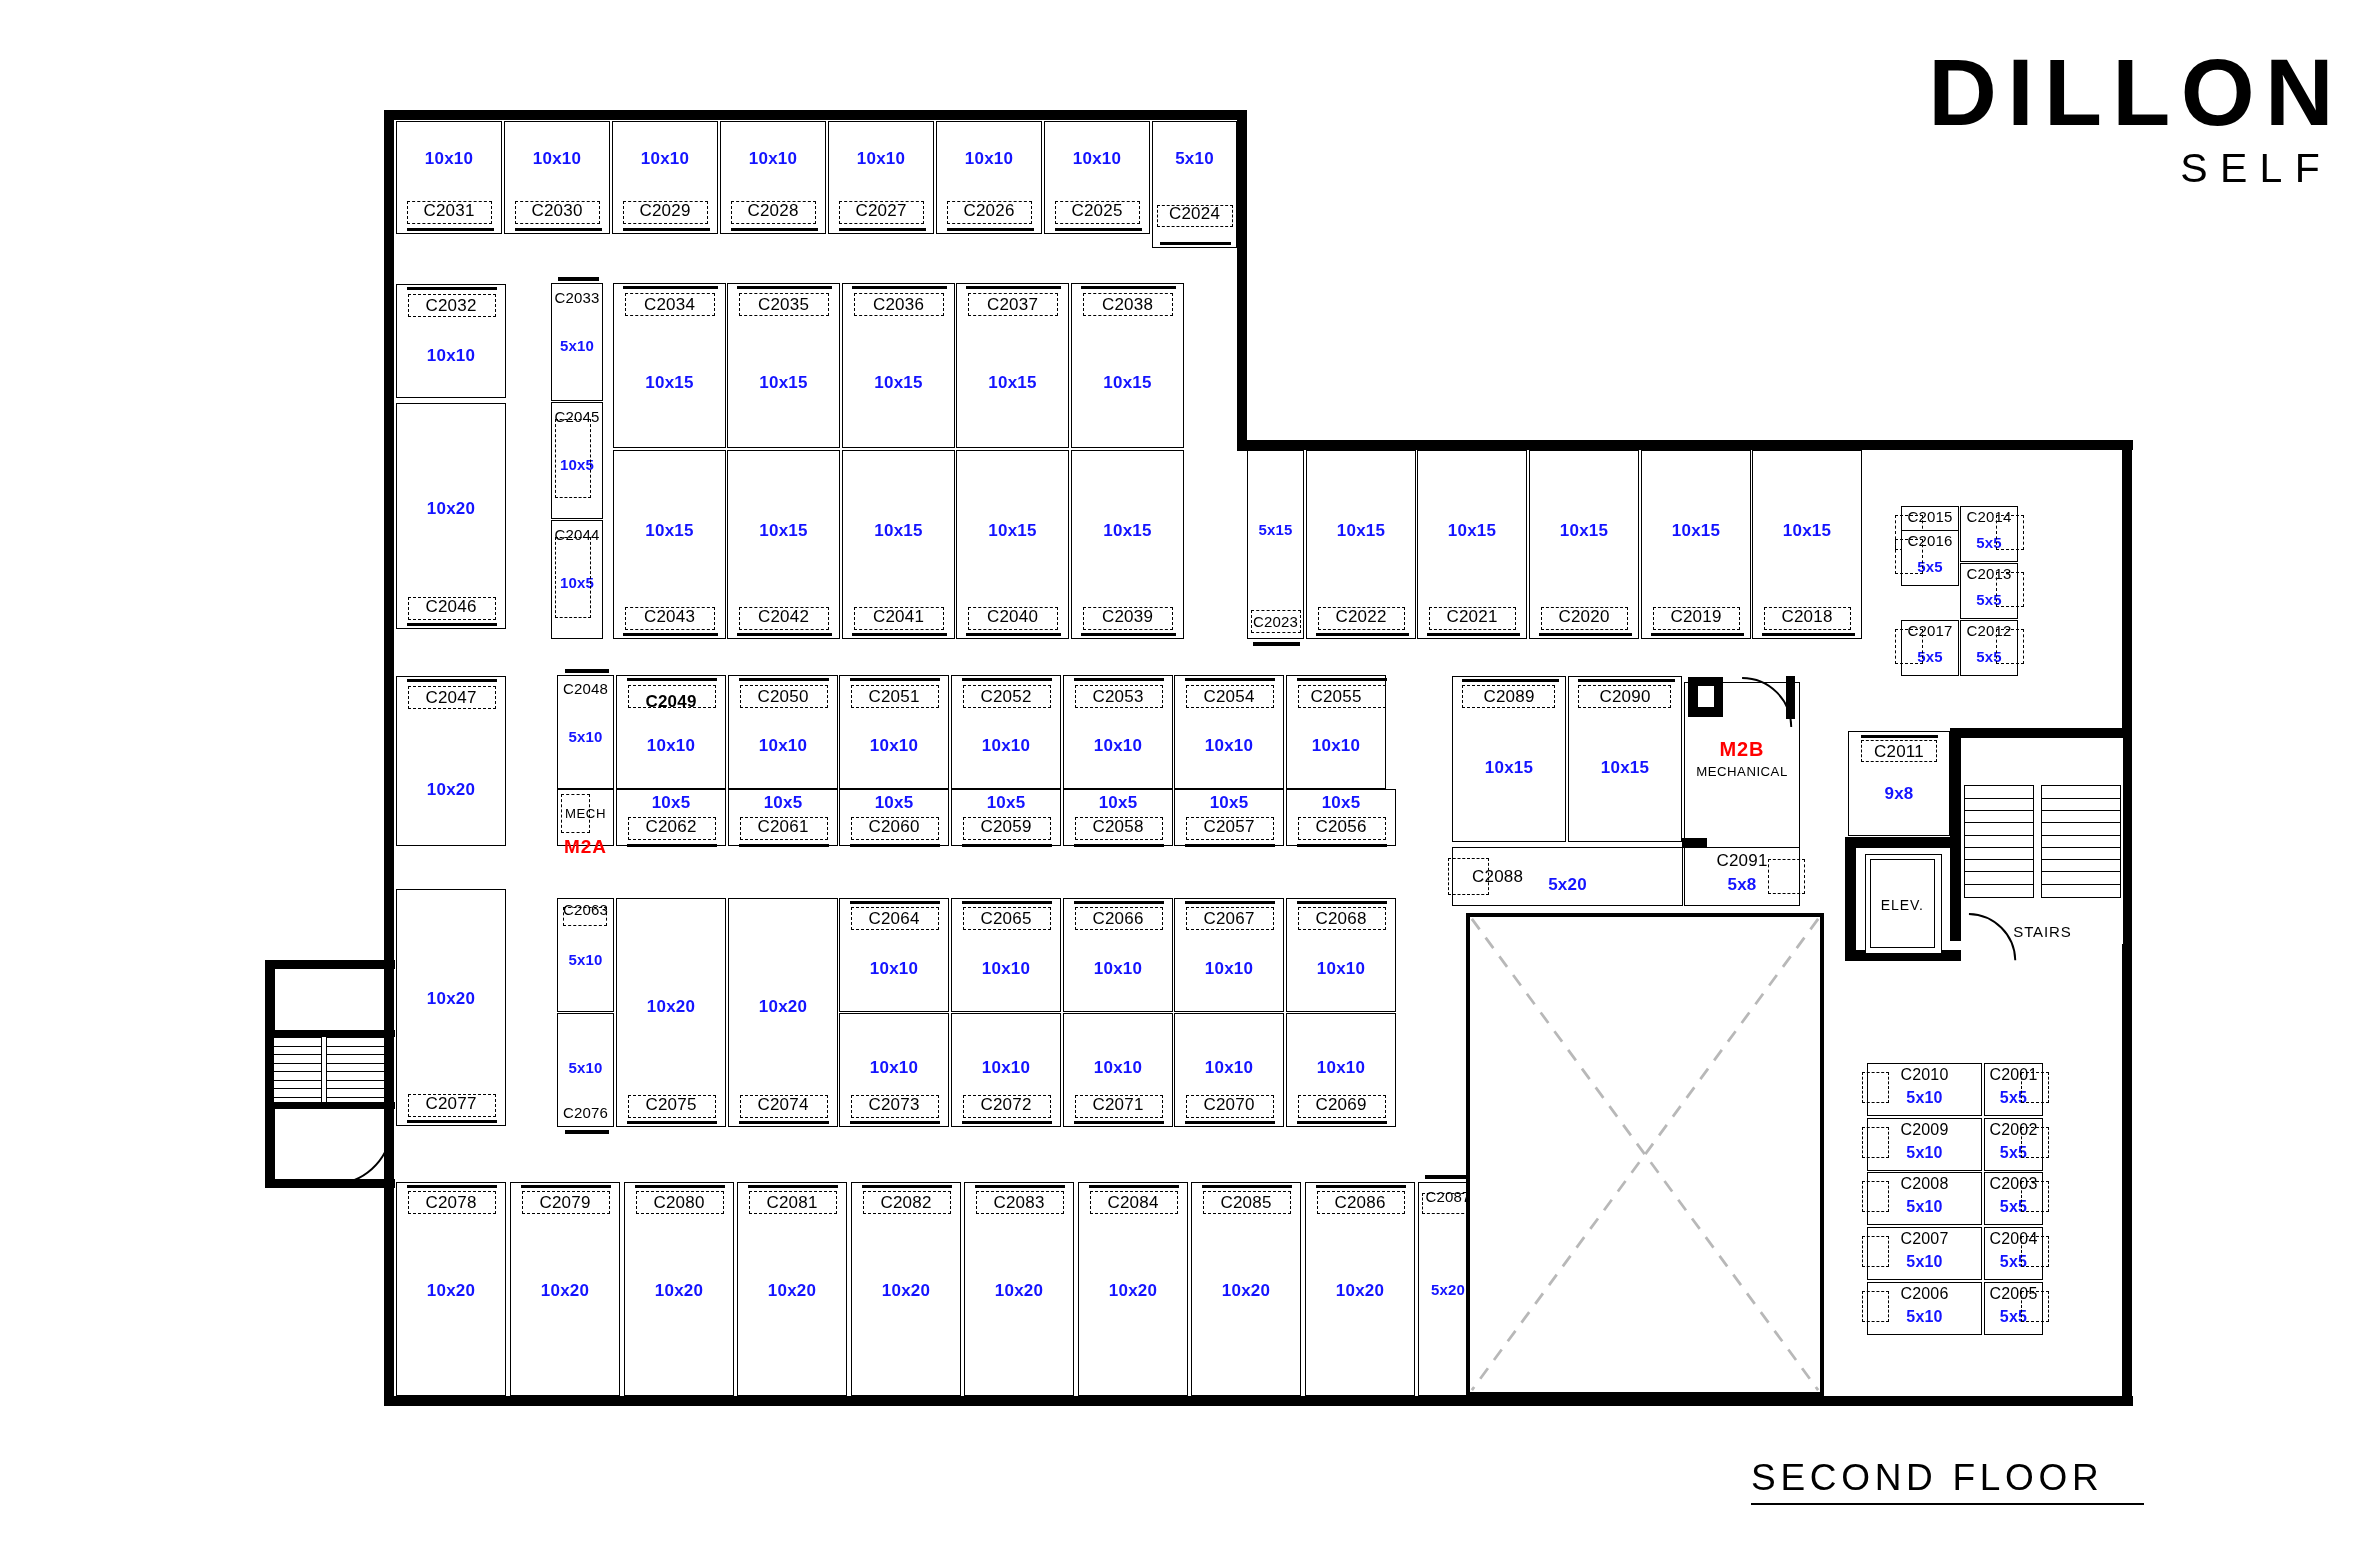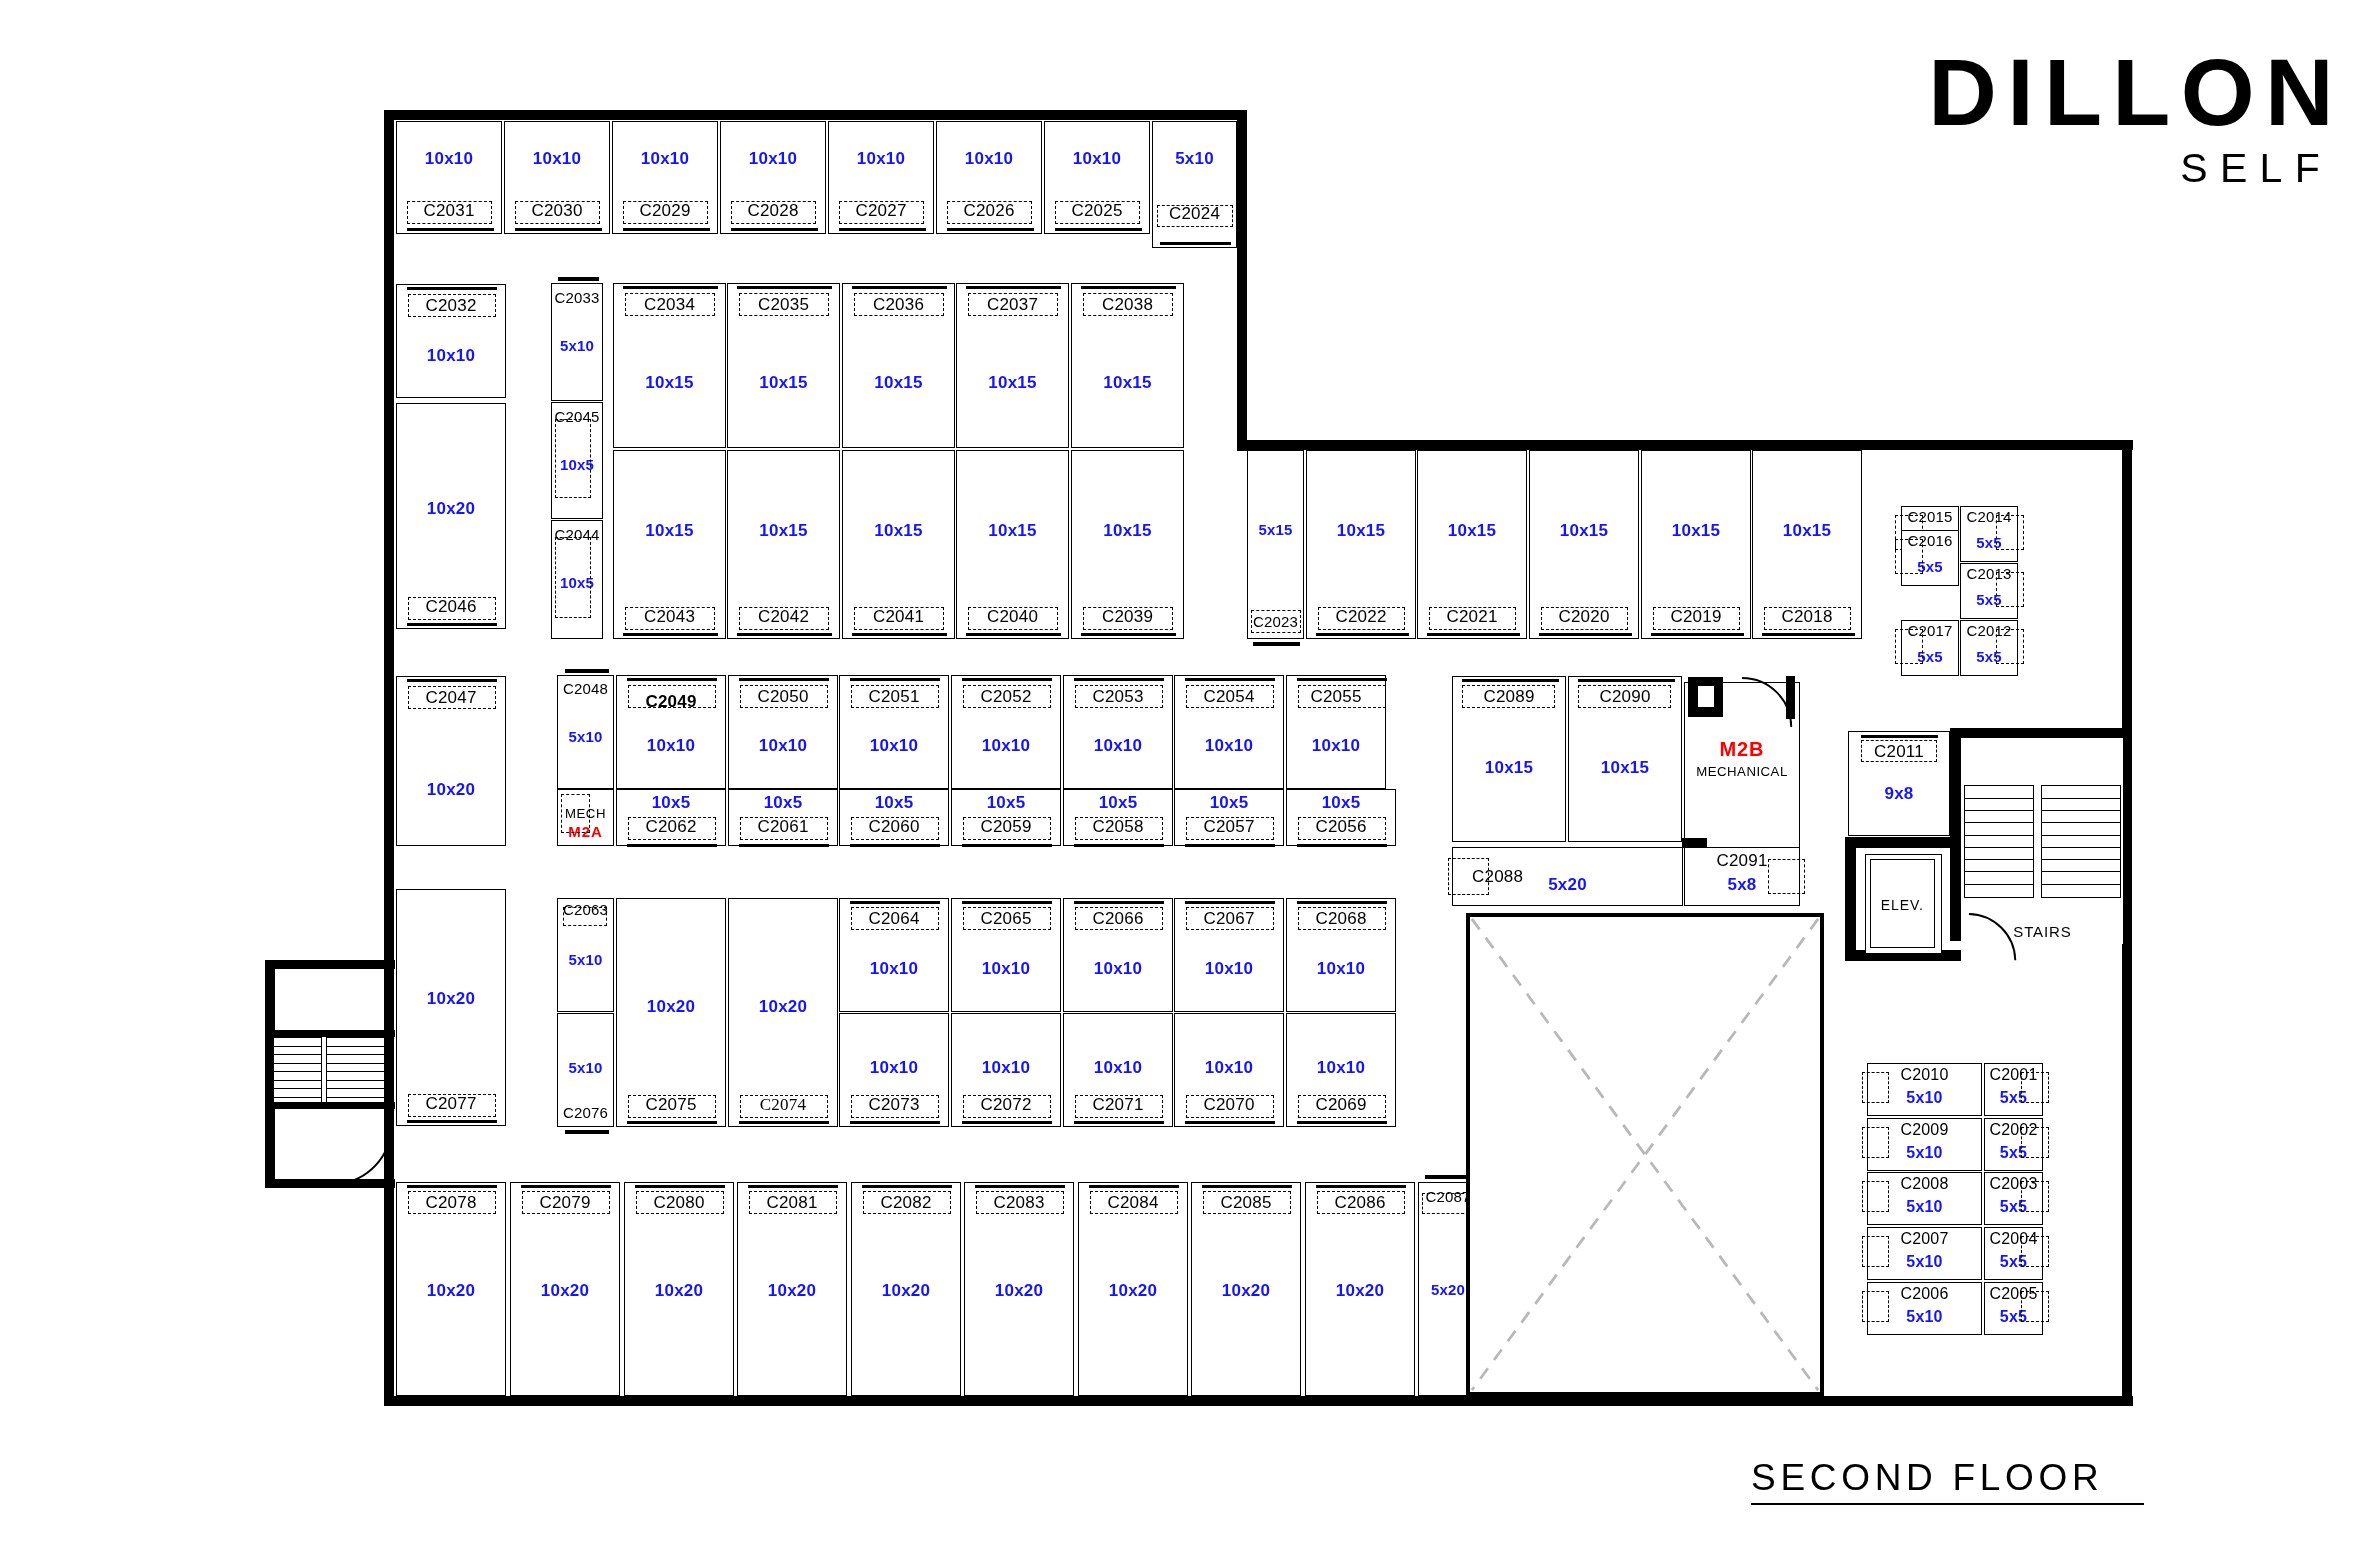--- a/index.html
+++ b/index.html
@@ -286,21 +286,21 @@
     <div class="sz" style="top:103px;">10x20</div>
   </div>
 
   <div class="unit" style="left:557px;top:675px;width:57px;height:114px;">
     <div class="lbl" style="top:3.8px;font-size:15px;">C2048</div>
     <div class="sz" style="top:52px;font-size:15px;">5x10</div>
     <div class="door" style="left:6.6px;top:-6.6px;width:44px;"></div>
   </div>
   <div class="unit" style="left:557px;top:789px;width:57px;height:57px;">
     <div class="roomtxt" style="top:16px;font-size:13.2px;letter-spacing:0.5px;">MECH</div>
-    <div class="roomtxt redtxt" style="top:33px;font-size:15px;">M2A</div>
+    <div class="roomtxt redtxt" style="top:46px;font-size:19px;">M2A</div>
     <div class="tag" style="left:2.8px;top:3.8px;width:29px;height:39px;"></div>
   </div>
 
   <div class="unit" style="left:616px;top:675px;width:110px;height:114px;">
     <div class="door" style="left:9.5px;top:1.9px;width:90px;"></div>
     <div class="tag" style="left:11.4px;top:8.5px;width:88px;height:23px;"></div>
     <div class="lbl" style="top:16px;font-weight:bold;">C2049</div>
     <div class="sz" style="top:60px;">10x10</div>
   </div>
   <div class="unit" style="left:728px;top:675px;width:110px;height:114px;">
@@ -483,21 +483,21 @@
 
   <div class="unit" style="left:616px;top:898px;width:110px;height:229px;">
     <div class="sz" style="top:98px;">10x20</div>
     <div class="tag" style="left:11.4px;bottom:8.5px;width:88px;height:23px;"></div>
     <div class="lbl" style="bottom:11.4px;">C2075</div>
     <div class="door" style="left:9.5px;bottom:1.9px;width:90px;"></div>
   </div>
   <div class="unit" style="left:728px;top:898px;width:110px;height:229px;">
     <div class="sz" style="top:98px;">10x20</div>
     <div class="tag" style="left:11.4px;bottom:8.5px;width:88px;height:23px;"></div>
-    <div class="lbl" style="bottom:11.4px;font-family:Liberation Serif, serif;">C2074</div>
+    <div class="lbl" style="bottom:11.4px;">C2074</div>
     <div class="door" style="left:9.5px;bottom:1.9px;width:90px;"></div>
   </div>
 
   <div class="unit" style="left:839px;top:898px;width:110px;height:114px;">
     <div class="door" style="left:9.5px;top:1.9px;width:90px;"></div>
     <div class="tag" style="left:11.4px;top:7.6px;width:88px;height:23px;"></div>
     <div class="lbl" style="top:10.4px;">C2064</div>
     <div class="sz" style="top:60px;">10x10</div>
   </div>
   <div class="unit" style="left:951px;top:898px;width:110px;height:114px;">

